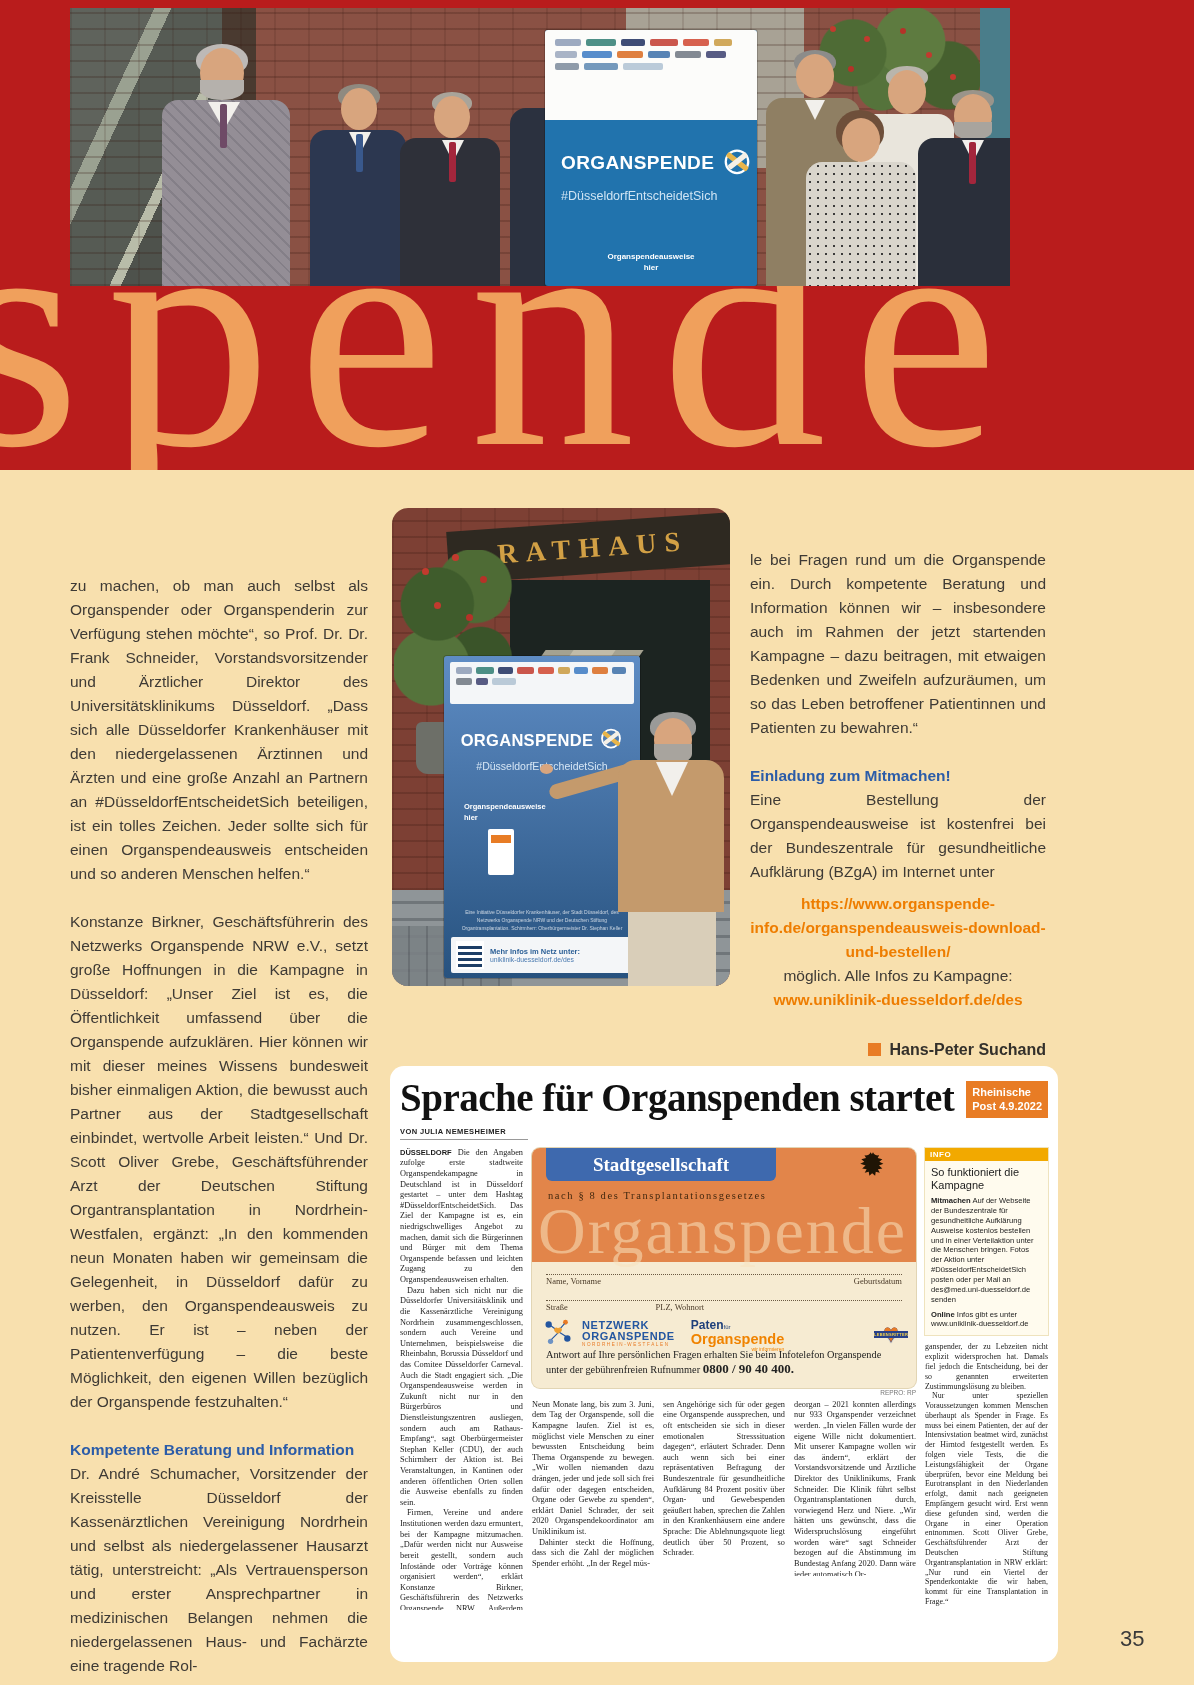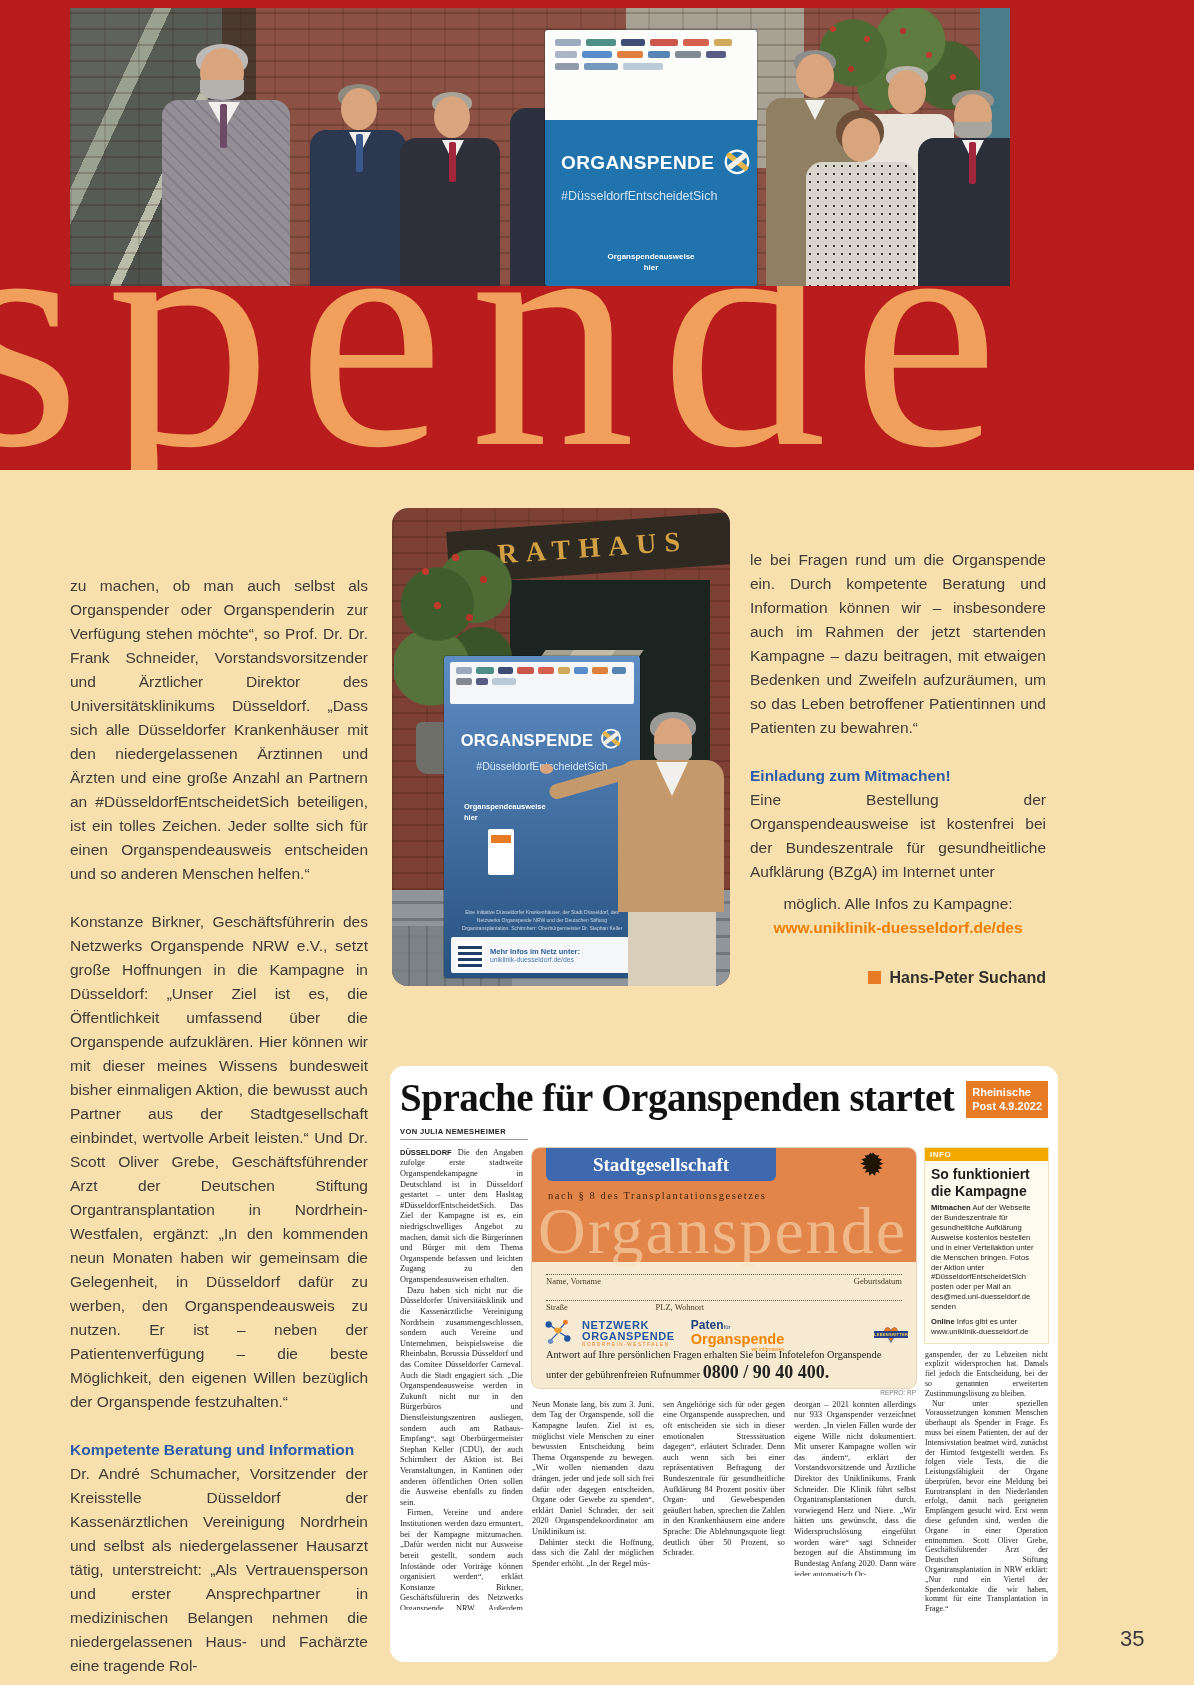--- a/index.html
+++ b/index.html
@@ -113,32 +113,32 @@
   .nw-sub{color:#E87A25;font-weight:normal;font-size:4.6px;letter-spacing:1.6px}
   .paten{margin-left:6px;line-height:1}
   .paten-top{color:#1D3F7A;font-weight:bold;font-size:12px}
   .paten-fuer{font-size:6px;color:#1D3F7A}
   .paten-org{color:#F08300;font-weight:bold;font-size:14.5px;line-height:1.05}
   .paten-info{color:#F08300;font-size:5px;text-align:right}
   .ritter{margin-left:auto;position:relative;width:30px;height:28px;text-align:center}
   .ritter .hrt{font-size:26px;line-height:26px;color:#E87A25;text-shadow:0 0 0 #27408B, 0 1px 1px #27408B}
   .ritter .rb{position:absolute;left:-2px;top:11px;width:34px;height:7px;background:#27408B;color:#F5D34A;font-size:4px;font-weight:bold;line-height:7px;letter-spacing:.3px}
   .phone{position:absolute;left:14px;right:12px;top:200px;font-family:"Liberation Serif",serif;font-size:10.3px;line-height:1.3;color:#222}
-  .phone b{font-size:18px}
+  .phone b{font-size:13px}
 
   .caption{margin-top:5px;font-weight:bold;font-size:9px;line-height:1.25;color:#111;font-family:"Liberation Sans",sans-serif;text-align:left}
   .credit{text-align:right;font-size:6.5px;color:#777;margin-top:1px;font-family:"Liberation Sans",sans-serif}
   .np-sub{display:flex;gap:9px;margin-top:4px;height:176px;overflow:hidden}
   .np-sub .np-col{width:122px}
 
   
   .info{background:#FFFBEE;box-shadow:0 0 0 1px #EFE3BE;margin-bottom:7px}
   .info-tag{background:#F2A900;color:#fff;font-weight:bold;font-size:8px;padding:2px 5px;letter-spacing:.5px;font-family:"Liberation Sans",sans-serif}
   .info-body{padding:5px 6px 6px;font-family:"Liberation Sans",sans-serif}
-  .info-title{font-weight:bold;font-size:14px;line-height:1.2;margin-bottom:4px}
+  .info-title{font-weight:normal;font-size:11px;line-height:1.2;margin-bottom:4px}
   .info-p{font-size:7.6px;line-height:1.3;text-align:left;margin:0 0 5px}
   .info-p b{font-size:7.6px}
   .col5{font-family:"Liberation Serif",serif;font-size:7.9px;line-height:1.24;text-align:justify}
   .col5 p{margin:0}
   .col5 p + p{text-indent:7px}
 
   .pagenum{position:absolute;left:1120px;top:1626px;font-size:22px;color:#3A3A3A}
 </style>
 </head>
 <body>
@@ -315,20 +315,21 @@
       <div class="m-torso"></div>
         <div class="m-shirt"></div>
         <div class="m-legs"></div>
     </div>
   </div>
 
   <div class="bodycol rightcol">
     <p>le bei Fragen rund um die Organspende ein. Durch kompetente Beratung und Information können wir – insbesondere auch im Rahmen der jetzt startenden Kampagne – dazu beitragen, mit etwaigen Bedenken und Zweifeln aufzuräumen, um so das Leben betroffener Patientinnen und Patienten zu bewahren.“</p>
     <p class="subhead" style="margin-bottom:0">Einladung zum Mitmachen!</p>
     <p style="margin-bottom:8px">Eine Bestellung der Organspendeausweise ist kostenfrei bei der Bundeszentrale für gesundheitliche Aufklärung (BZgA) im Internet unter</p>
+    <div class="linkline">https://www.organspende-info.de/organspendeausweis-download-und-bestellen/</div>
     <div class="center">möglich. Alle Infos zu Kampagne:</div>
     <div class="linkline">www.uniklinik-duesseldorf.de/des</div>
     <div class="author">
       <span class="sq"></span><span>Hans-Peter Suchand</span>
     </div>
   </div>
 
   <div class="newspaper">
     <div class="np-head">
       <h1 class="np-h1">Sprache für Organspenden startet</h1>

